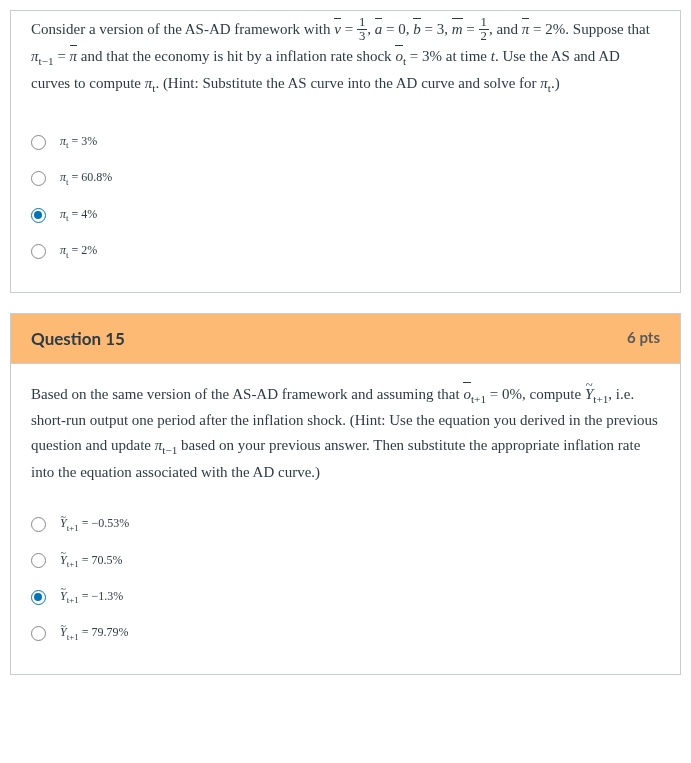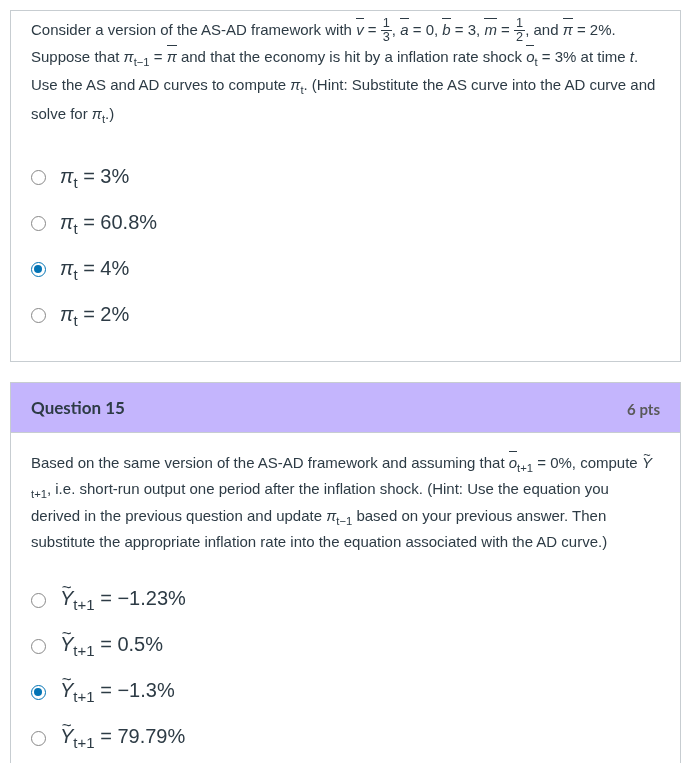--- a/index.html
+++ b/index.html
@@ -9,25 +9,25 @@
       padding: 10px;
       color: #2d3b45;
       font-size: 15px;
     }
     .question-card {
       border: 1px solid #c7cdd1;
       margin-bottom: 20px;
       background: #fff;
     }
     .question-header {
-      background: #c4b5fd;
+      background: #fdba74;
       padding: 14px 20px;
       display: flex;
       justify-content: space-between;
-      align-items: flex-end;
+      align-items: flex-start;
       border-bottom: 1px solid #c7cdd1;
     }
     .question-title {
       font-weight: 700;
       font-size: 17px;
       color: #2d3b45;
     }
     .question-points {
       font-weight: 700;
       font-size: 15px;
@@ -64,36 +64,36 @@
     }
     .radio.selected::after {
       content: '';
       position: absolute;
       top: 2px; left: 2px;
       width: 8px; height: 8px;
       border-radius: 50%;
       background: #0374b5;
     }
     .answer-label {
-      font-size: 20px;
+      font-size: 12px;
       color: #2d3b45;
       font-family: Georgia, 'Times New Roman', serif;
     }
     .frac {
       display: inline-block;
       vertical-align: middle;
       text-align: center;
       font-size: 0.85em;
       line-height: 1;
       position: relative;
       top: -1px;
     }
     .frac .num { display: block; padding: 0 2px; }
     .frac .den { display: block; border-top: 1px solid currentColor; padding: 0 2px; }
-    .math { font-family: Liberation Sans, sans-serif; }
+    .math { font-family: Liberation Serif, serif; }
     .sub { font-size: 0.75em; vertical-align: sub; margin-top: 6px; }
     .tilde-over, .bar-over { position: relative; display: inline-block; }
     .tilde-over::after {
       content: '~';
       position: absolute;
       left: 50%;
       top: -0.55em;
       transform: translateX(-50%);
       font-size: 0.85em;
     }
@@ -141,25 +141,25 @@
   </div>
   <div class="question-body">
     <div class="question-text math">
       <span>Based on the same version of the AS-AD framework and assuming that </span><span class="bar-over"><i>o</i></span><span class="sub">t+1</span><span> = 0%</span><span>, compute </span><span class="tilde-over"><i>Y</i></span><span class="sub">t+1</span><span>, i.e. short-run output one period after the inflation shock. (Hint: Use the equation you derived in the previous question and update </span><i>π</i><span class="sub">t−1</span><span> based on your previous answer. Then substitute the appropriate inflation rate into the equation associated with the AD curve.)</span>
     </div>
   </div>
 
   <div class="answers">
     <div class="answer-row">
       <div class="radio"></div>
-      <div class="answer-label math"><span class="tilde-over"><i>Y</i></span><span class="sub">t+1</span><span> = −1.23%</span></div>
+      <div class="answer-label math"><span class="tilde-over"><i>Y</i></span><span class="sub">t+1</span><span> = −0.53%</span></div>
     </div>
     <div class="answer-row">
       <div class="radio"></div>
-      <div class="answer-label math"><span class="tilde-over"><i>Y</i></span><span class="sub">t+1</span><span> = 0.5%</span></div>
+      <div class="answer-label math"><span class="tilde-over"><i>Y</i></span><span class="sub">t+1</span><span> = 70.5%</span></div>
     </div>
     <div class="answer-row">
       <div class="radio selected"></div>
       <div class="answer-label math"><span class="tilde-over"><i>Y</i></span><span class="sub">t+1</span><span> = −1.3%</span></div>
     </div>
     <div class="answer-row">
       <div class="radio"></div>
       <div class="answer-label math"><span class="tilde-over"><i>Y</i></span><span class="sub">t+1</span><span> = 79.79%</span></div>
     </div>
   </div>

